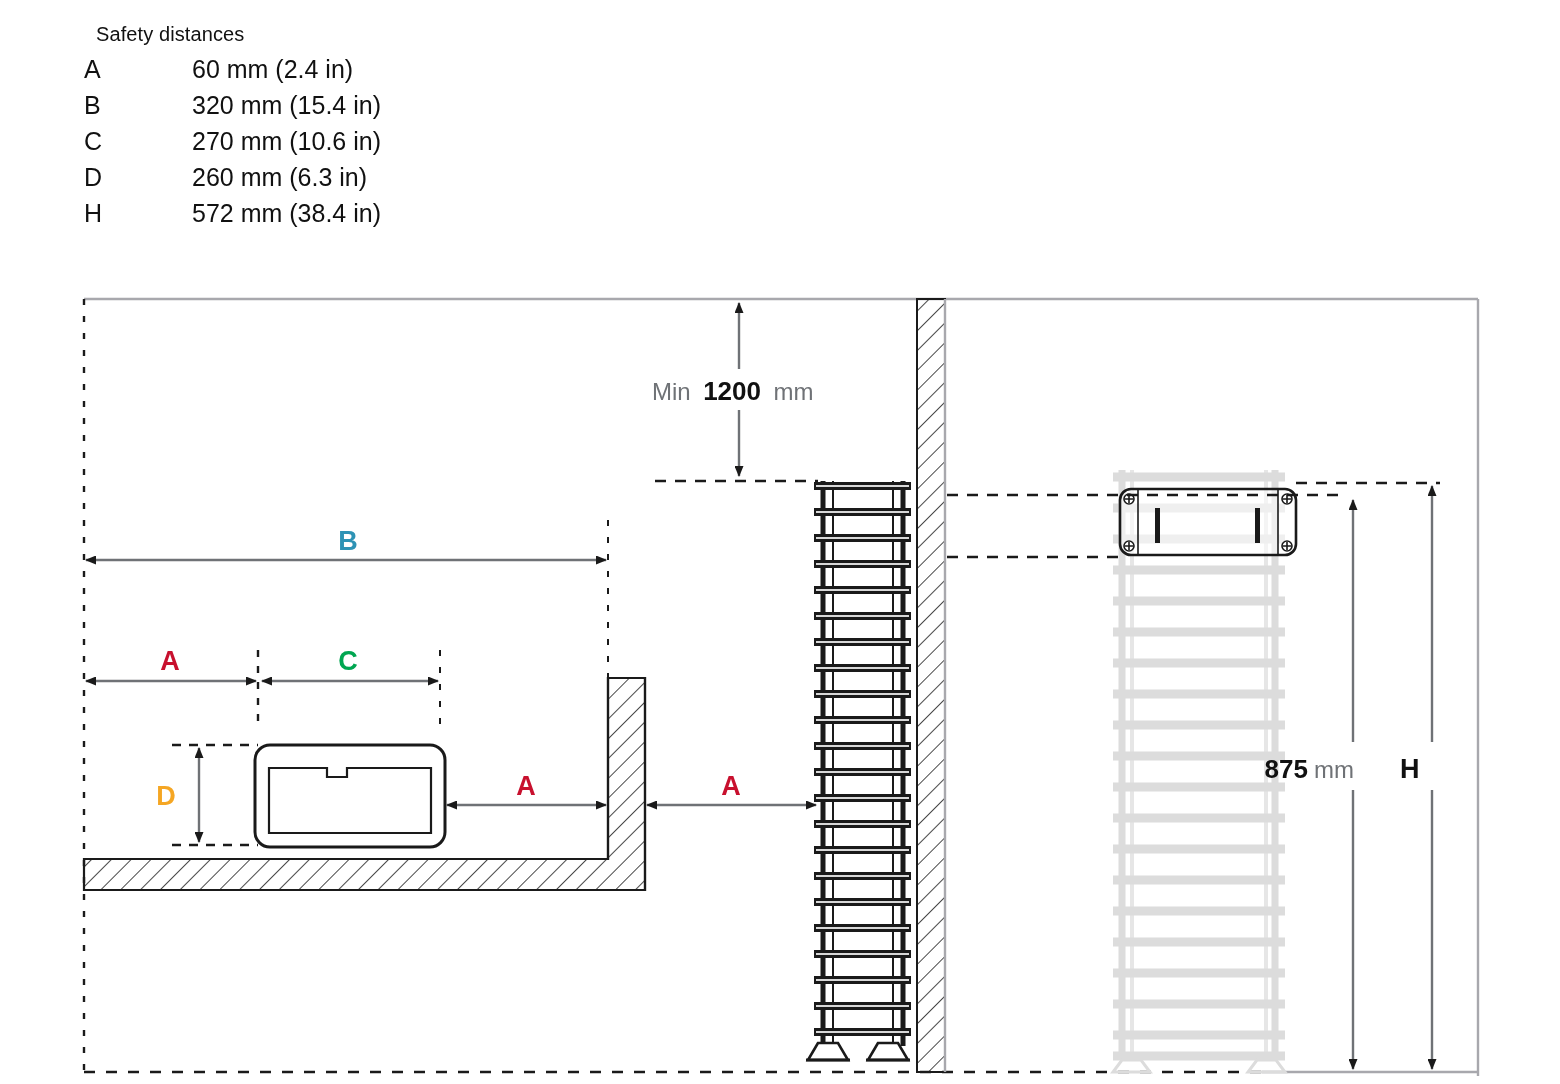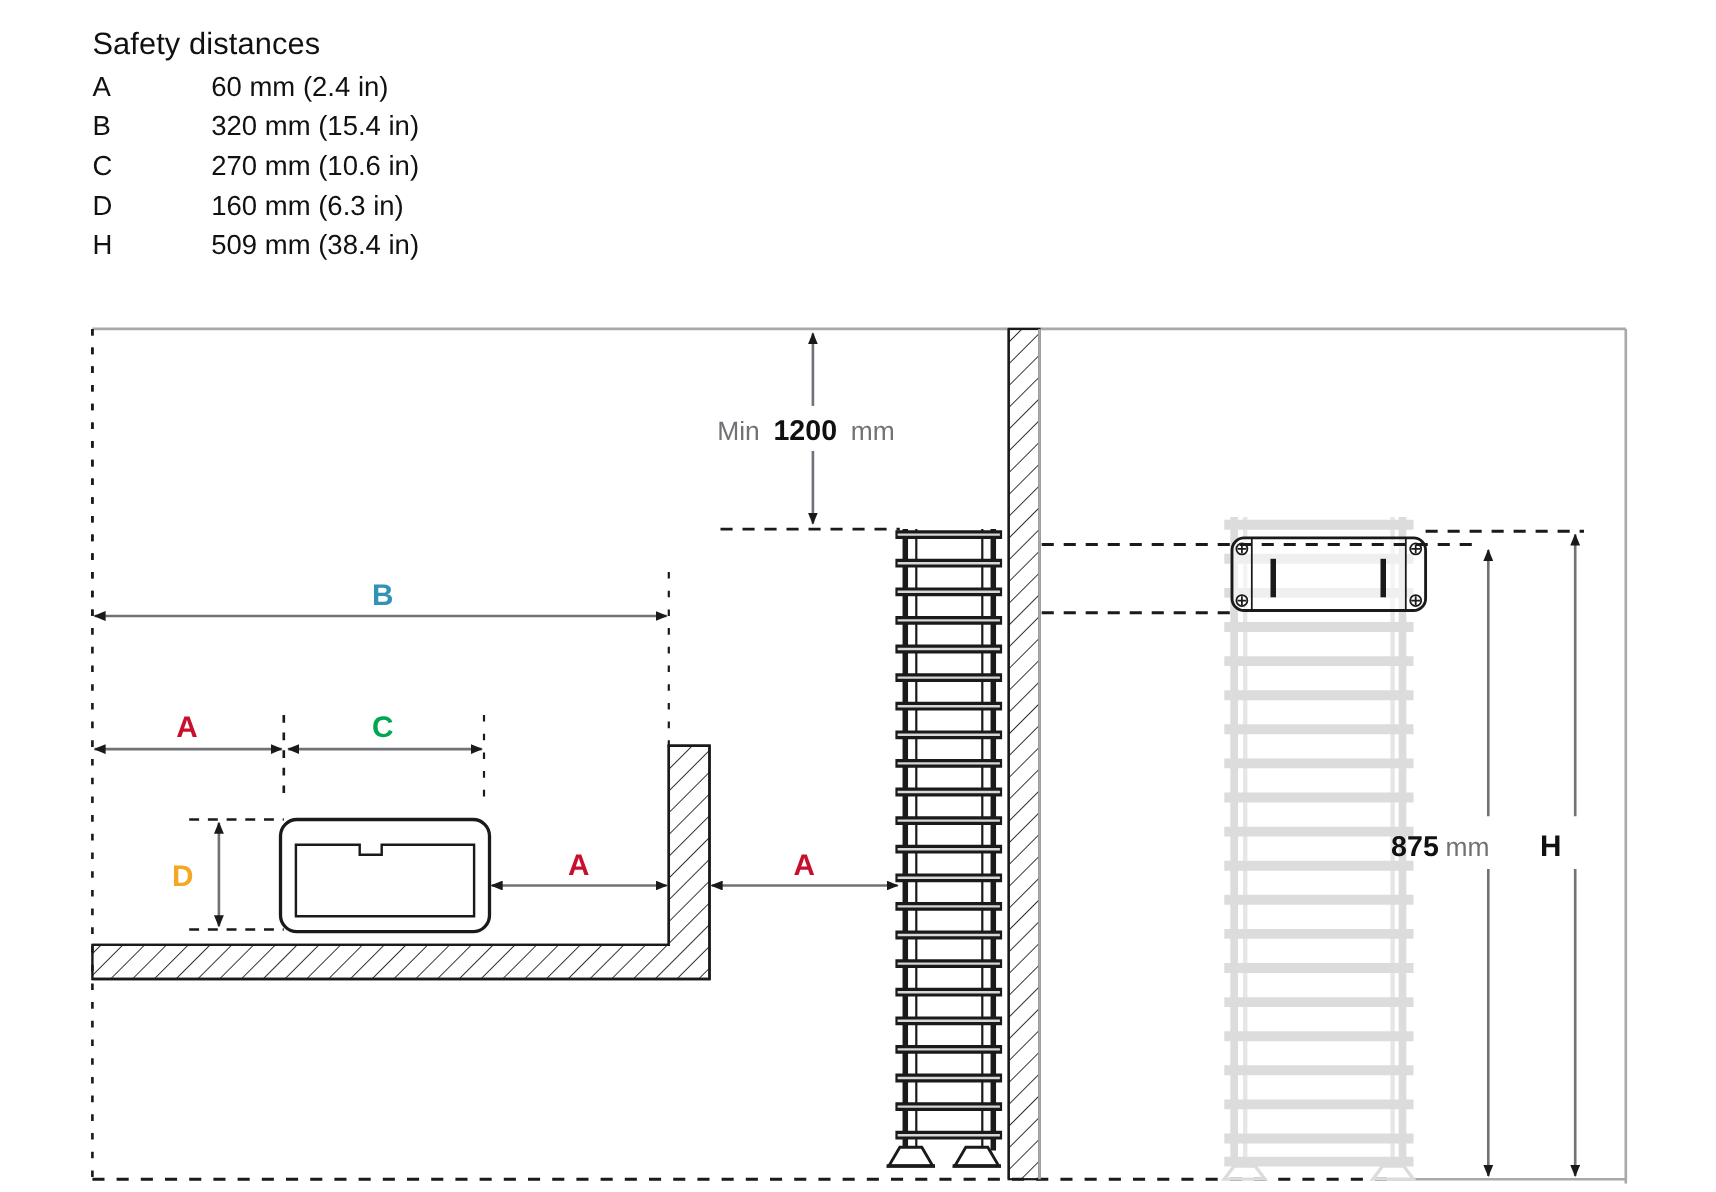--- a/index.html
+++ b/index.html
@@ -22,25 +22,25 @@
     width: 1560px;
     height: 1084px;
   }
   .legend {
     position: absolute;
     left: 84px;
     top: 22px;
     width: 520px;
   }
   .legend-title {
-    font-size: 28px;
+    font-size: 20px;
     font-weight: 400;
     color: #111111;
     letter-spacing: 0.1px;
-    margin: 0 0 8px 0;
+    margin: 0 0 8px 12px;
     line-height: 1.25;
   }
   .legend-rows {
     margin-top: 4px;
   }
   .legend-row {
     display: flex;
     align-items: baseline;
     height: 36px;
     font-size: 25px;
@@ -97,25 +97,25 @@
       <div class="legend-row">
         <span class="legend-key">B</span>
         <span class="legend-val">320 mm (15.4 in)</span>
       </div>
       <div class="legend-row">
         <span class="legend-key">C</span>
         <span class="legend-val">270 mm (10.6 in)</span>
       </div>
       <div class="legend-row">
         <span class="legend-key">D</span>
-        <span class="legend-val">160 mm (6.3 in)</span>
+        <span class="legend-val">260 mm (6.3 in)</span>
       </div>
       <div class="legend-row">
         <span class="legend-key">H</span>
-        <span class="legend-val">509 mm (38.4 in)</span>
+        <span class="legend-val">572 mm (38.4 in)</span>
       </div>
     </div>
   </div>
 
   <svg id="drawing" viewBox="0 0 1560 1084">
     <defs>
 
       <pattern id="hatch" width="14" height="14" patternUnits="userSpaceOnUse" patternTransform="rotate(45)">
         <line x1="0" y1="0" x2="0" y2="14" stroke="#1a1a1a" stroke-width="1.6"></line>
       </pattern>

